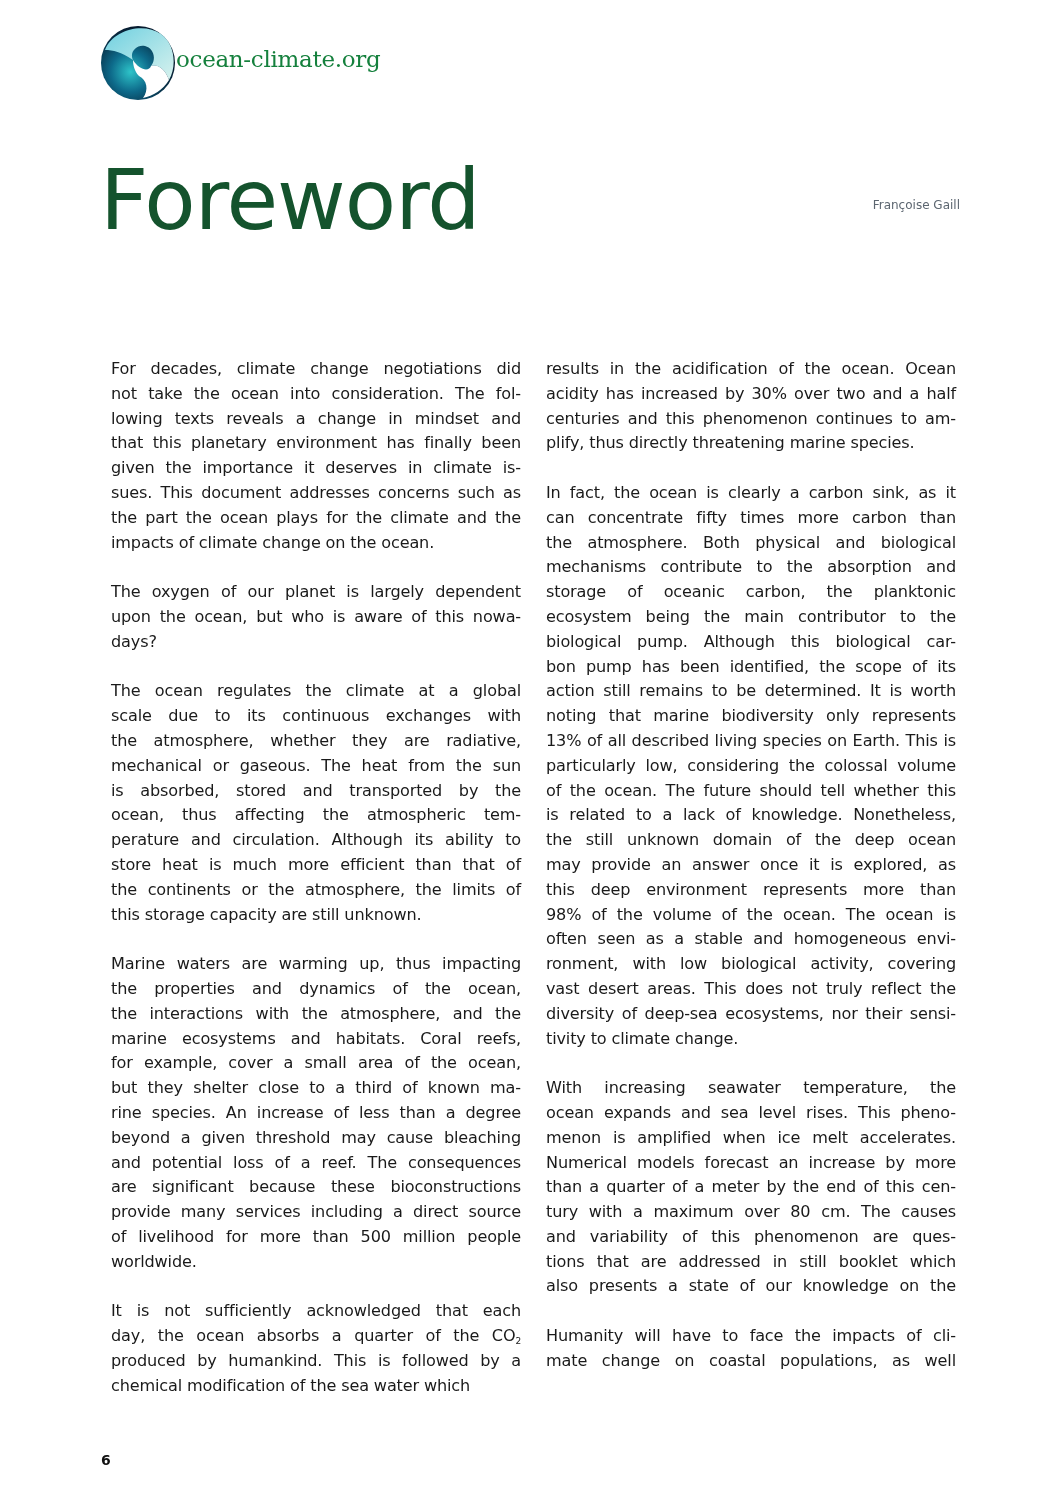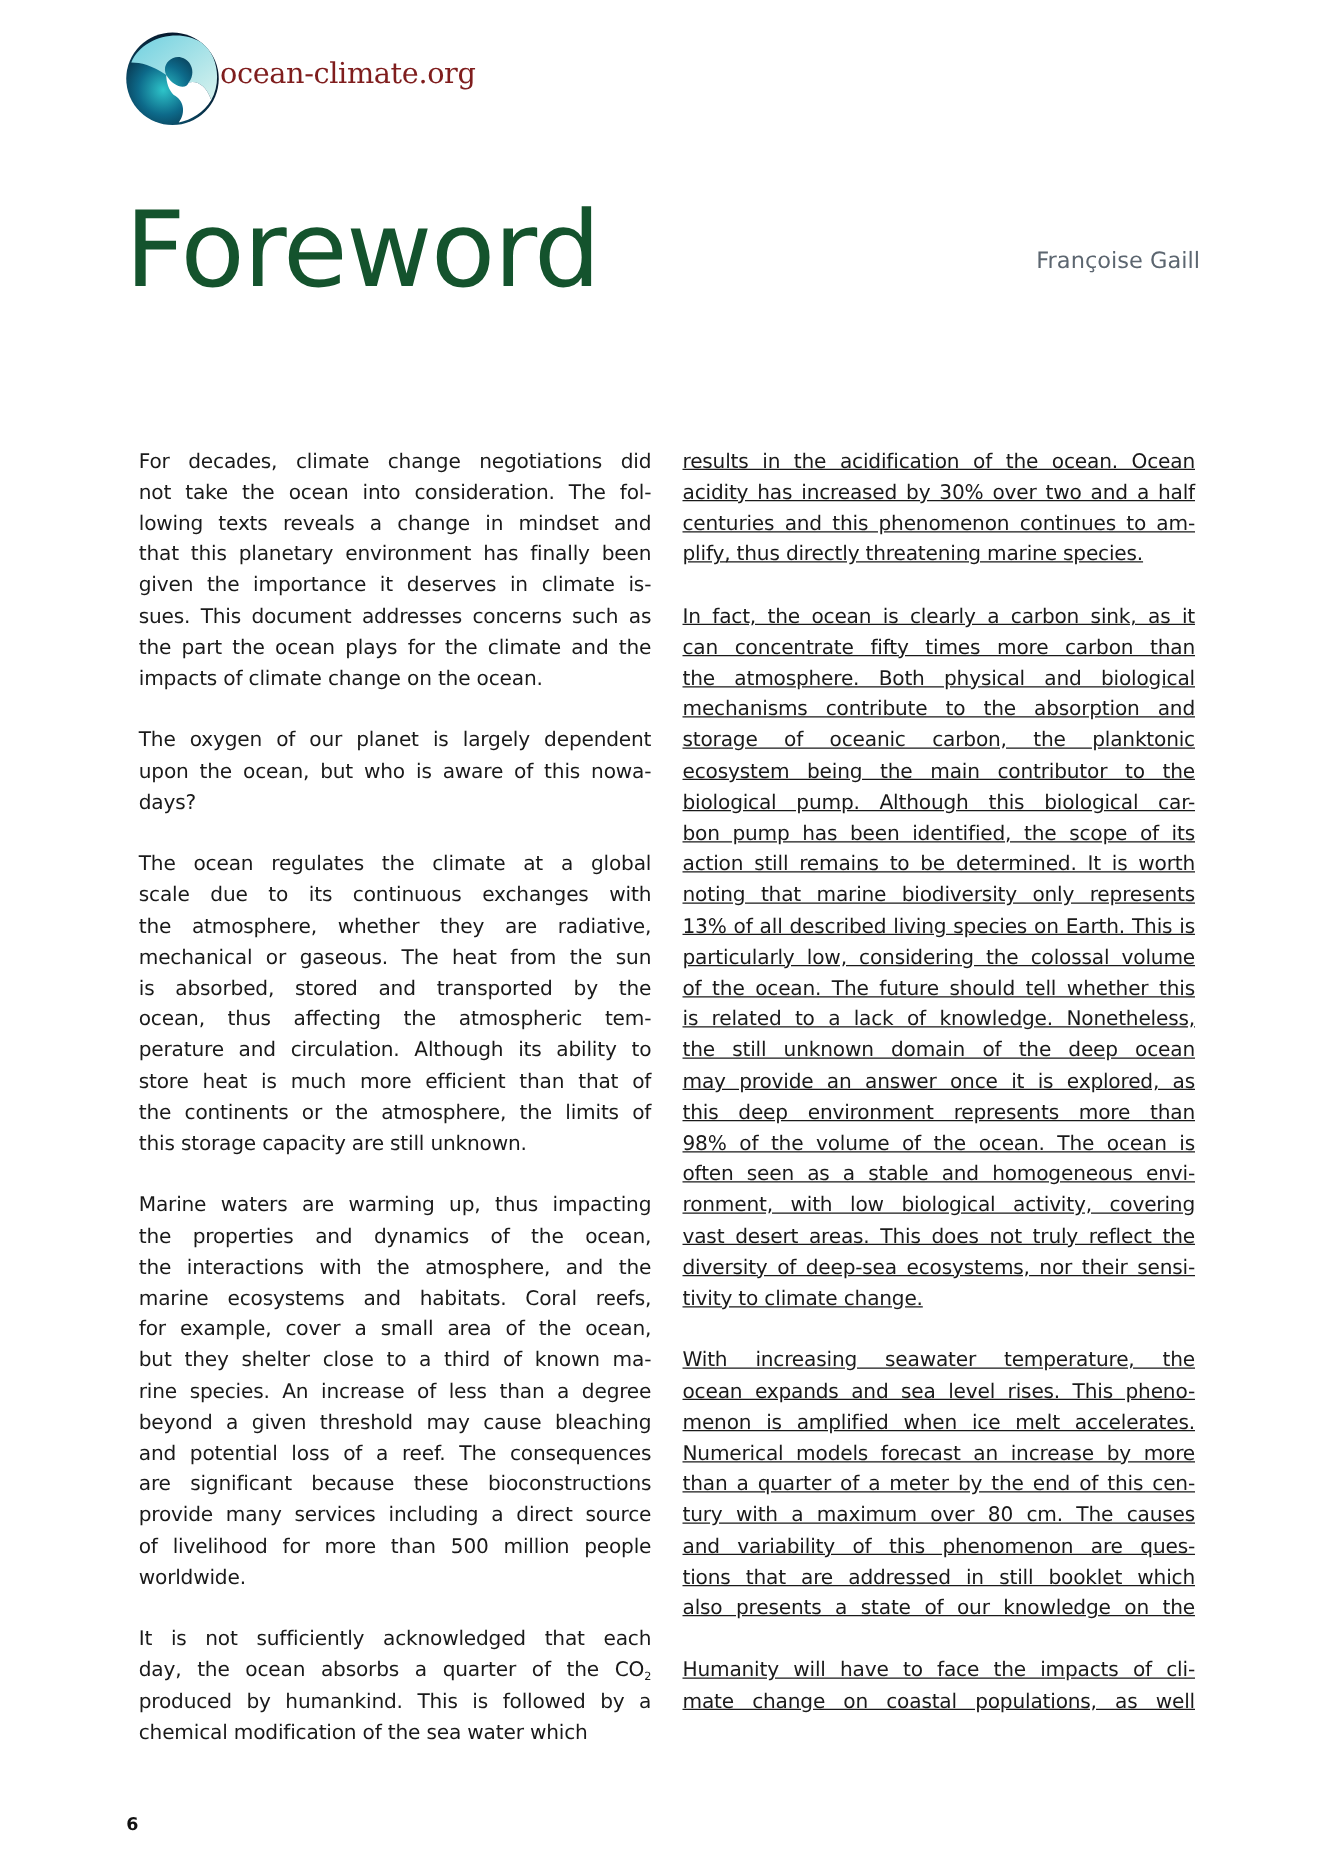--- a/index.html
+++ b/index.html
@@ -1,27 +1,27 @@
 <!DOCTYPE html>
 <html><head>
 <meta charset="utf-8">
 <style>
   html, body { margin: 0; padding: 0; background: #ffffff; }
   body { width: 1058px; height: 1497px; position: relative; overflow: hidden;
          font-family: "DejaVu Sans", sans-serif; color: #1a1a1a; }
   .logo { position: absolute; left: 99px; top: 24px; width: 78px; height: 78px; }
   .logo-text { position: absolute; left: 176px; top: 46px; font-family: "DejaVu Serif", serif;
-               font-size: 23px; color: #7f1d1d; letter-spacing: -0.3px; }
+               font-size: 23px; color: #15803d; letter-spacing: -0.3px; }
   .title { position: absolute; left: 100px; top: 158px; font-size: 84px; font-weight: 200;
            color: #14532d; letter-spacing: -1px; font-family: "DejaVu Sans", sans-serif;
            -webkit-text-stroke: 0; line-height: 1; }
-  .author { position: absolute; right: 98px; top: 198px; font-size: 18px; color: #5c6670; }
+  .author { position: absolute; right: 98px; top: 198px; font-size: 12px; color: #5c6670; }
   .col { position: absolute; top: 357px; width: 410px; font-size: 16.1px; line-height: 24.8px; }
   .col-left { left: 111px; }
-  .col-right { left: 546px; text-decoration: underline; }
+  .col-right { left: 546px; }
   .para { margin: 0 0 24.8px 0; }
   .line { display: block; text-align: justify; text-align-last: justify; white-space: nowrap;
           height: 24.8px; overflow: visible; letter-spacing: -0.15px; }
   .line.last { text-align-last: left; }
   .page-num { position: absolute; left: 101px; top: 1452px; font-size: 14px; font-weight: bold; color: #111; }
   sub { font-size: 9px; vertical-align: -3px; }
 </style>
 </head>
 <body>
 

